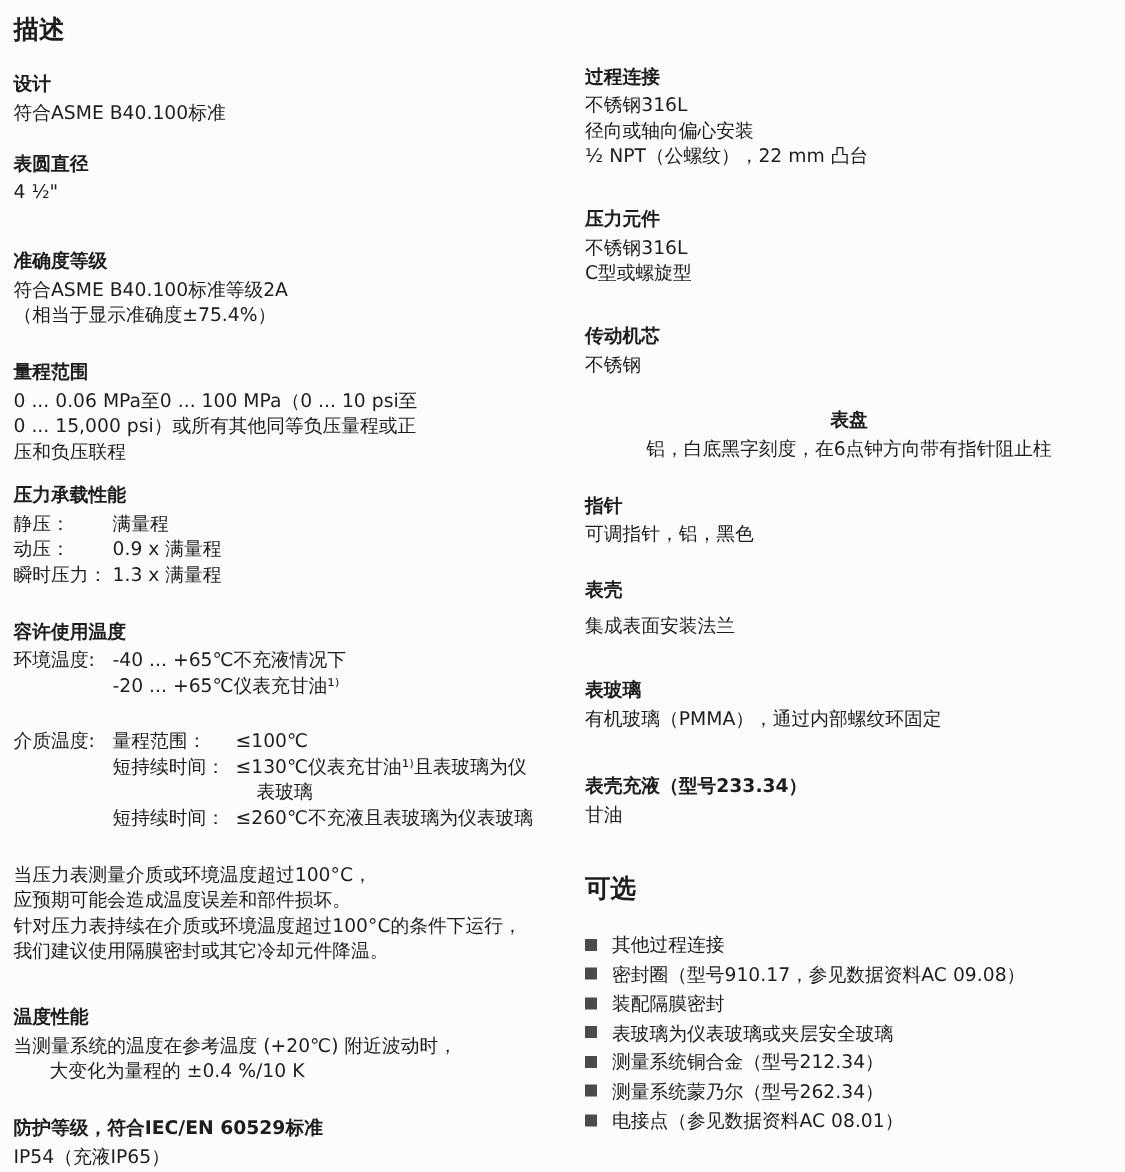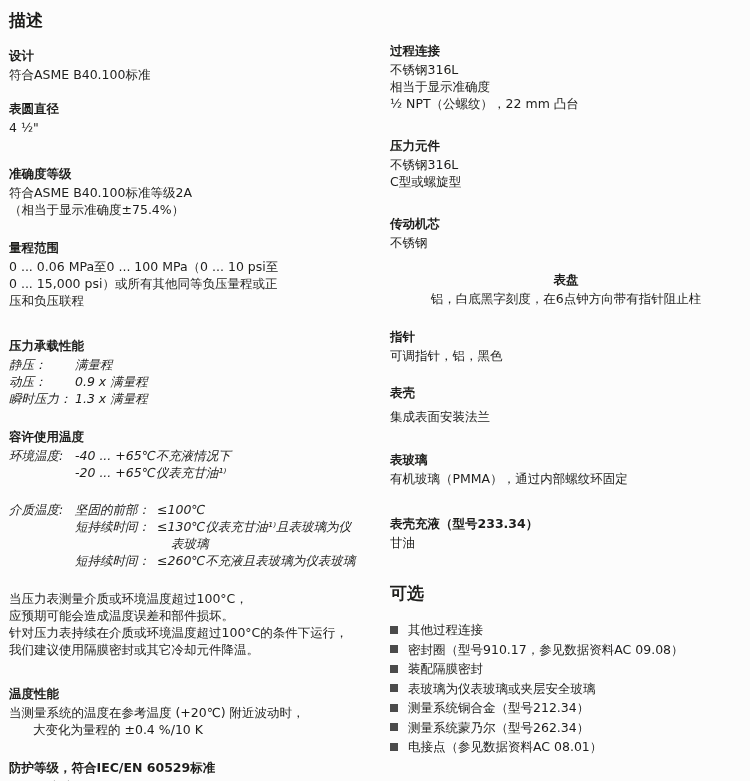--- a/index.html
+++ b/index.html
@@ -14,38 +14,38 @@
     position:relative;
     -webkit-font-smoothing:antialiased;
   }
   .col{position:absolute;top:0;}
   .col-left{left:9px;width:368px;top:10px;}
   .col-right{left:390px;width:352px;top:42px;}
   .doc-title{font-size:17px;font-weight:bold;line-height:20px;margin:0;}
   .sec{margin:0;}
   .sec-h{font-weight:bold;font-size:12.5px;line-height:17px;margin:0 0 2px 0;}
   .ln{margin:0;}
-  .kv{display:flex;font-style:italic;}
+  .kv{display:flex;}
   .kv-label{width:66px;flex:0 0 66px;}
   .kv-val{flex:1;}
   .sub-row{display:flex;}
   .sub-label{width:82px;flex:0 0 82px;}
   .sub-val{flex:1;}
   .wrap-indent{padding-left:14px;}
   .indent-2ch{padding-left:24px;}
   .opt-title{font-size:17px;font-weight:bold;line-height:20px;margin:32px 0 0 0;}
   .opt-list{margin-top:17px;}
   .opt-item{display:flex;align-items:baseline;line-height:19.5px;}
   .sq{display:inline-block;width:8px;height:8px;background:#4b4b4b;flex:0 0 8px;margin-right:10px;position:relative;top:0px;align-self:center;}
   
   .m-design{margin-top:17px;}
   .m-dial{margin-top:17px;}
   .m-acc{margin-top:29px;}
   .m-range{margin-top:21px;}
-  .m-press{margin-top:28px;}
+  .m-press{margin-top:12px;}
   .m-temp{margin-top:21px;}
   .m-medium{margin-top:20px;}
   .m-warn{margin-top:21px;}
   .m-tperf{margin-top:27px;}
   .m-ip{margin-top:21px;}
   
   .m-pel{margin-top:25px;}
   .m-mov{margin-top:25px;}
   .m-dialsec{margin-top:20px;text-align:center;}
   .m-ptr{margin-top:21px;}
@@ -106,21 +106,21 @@
       <span class="kv-label">环境温度:</span>
       <span class="kv-val">
         <span class="ln" style="display:block">-40 ... +65℃不充液情况下</span>
         <span class="ln" style="display:block">-20 ... +65℃仪表充甘油¹⁾</span>
       </span>
     </div>
     <div class="kv m-medium">
       <span class="kv-label">介质温度:</span>
       <span class="kv-val">
         <span class="sub-row">
-          <span class="sub-label">坚固的前部：</span>
+          <span class="sub-label">量程范围：</span>
           <span class="sub-val">≤100℃</span>
         </span>
         <span class="sub-row">
           <span class="sub-label">短持续时间：</span>
           <span class="sub-val">
             <span style="display:block">≤130℃仪表充甘油¹⁾且表玻璃为仪</span>
             <span style="display:block" class="wrap-indent">表玻璃</span>
           </span>
         </span>
         <span class="sub-row">
@@ -149,21 +149,21 @@
     <div class="ln">IP54（充液IP65）</div>
   </div>
 
 </div>
 
 <div class="col col-right">
 
   <div class="sec">
     <div class="sec-h">过程连接</div>
     <div class="ln">不锈钢316L</div>
-    <div class="ln">相当于显示准确度</div>
+    <div class="ln">径向或轴向偏心安装</div>
     <div class="ln">½ NPT（公螺纹），22 mm 凸台</div>
   </div>
 
   <div class="sec m-pel">
     <div class="sec-h">压力元件</div>
     <div class="ln">不锈钢316L</div>
     <div class="ln">C型或螺旋型</div>
   </div>
 
   <div class="sec m-mov">

